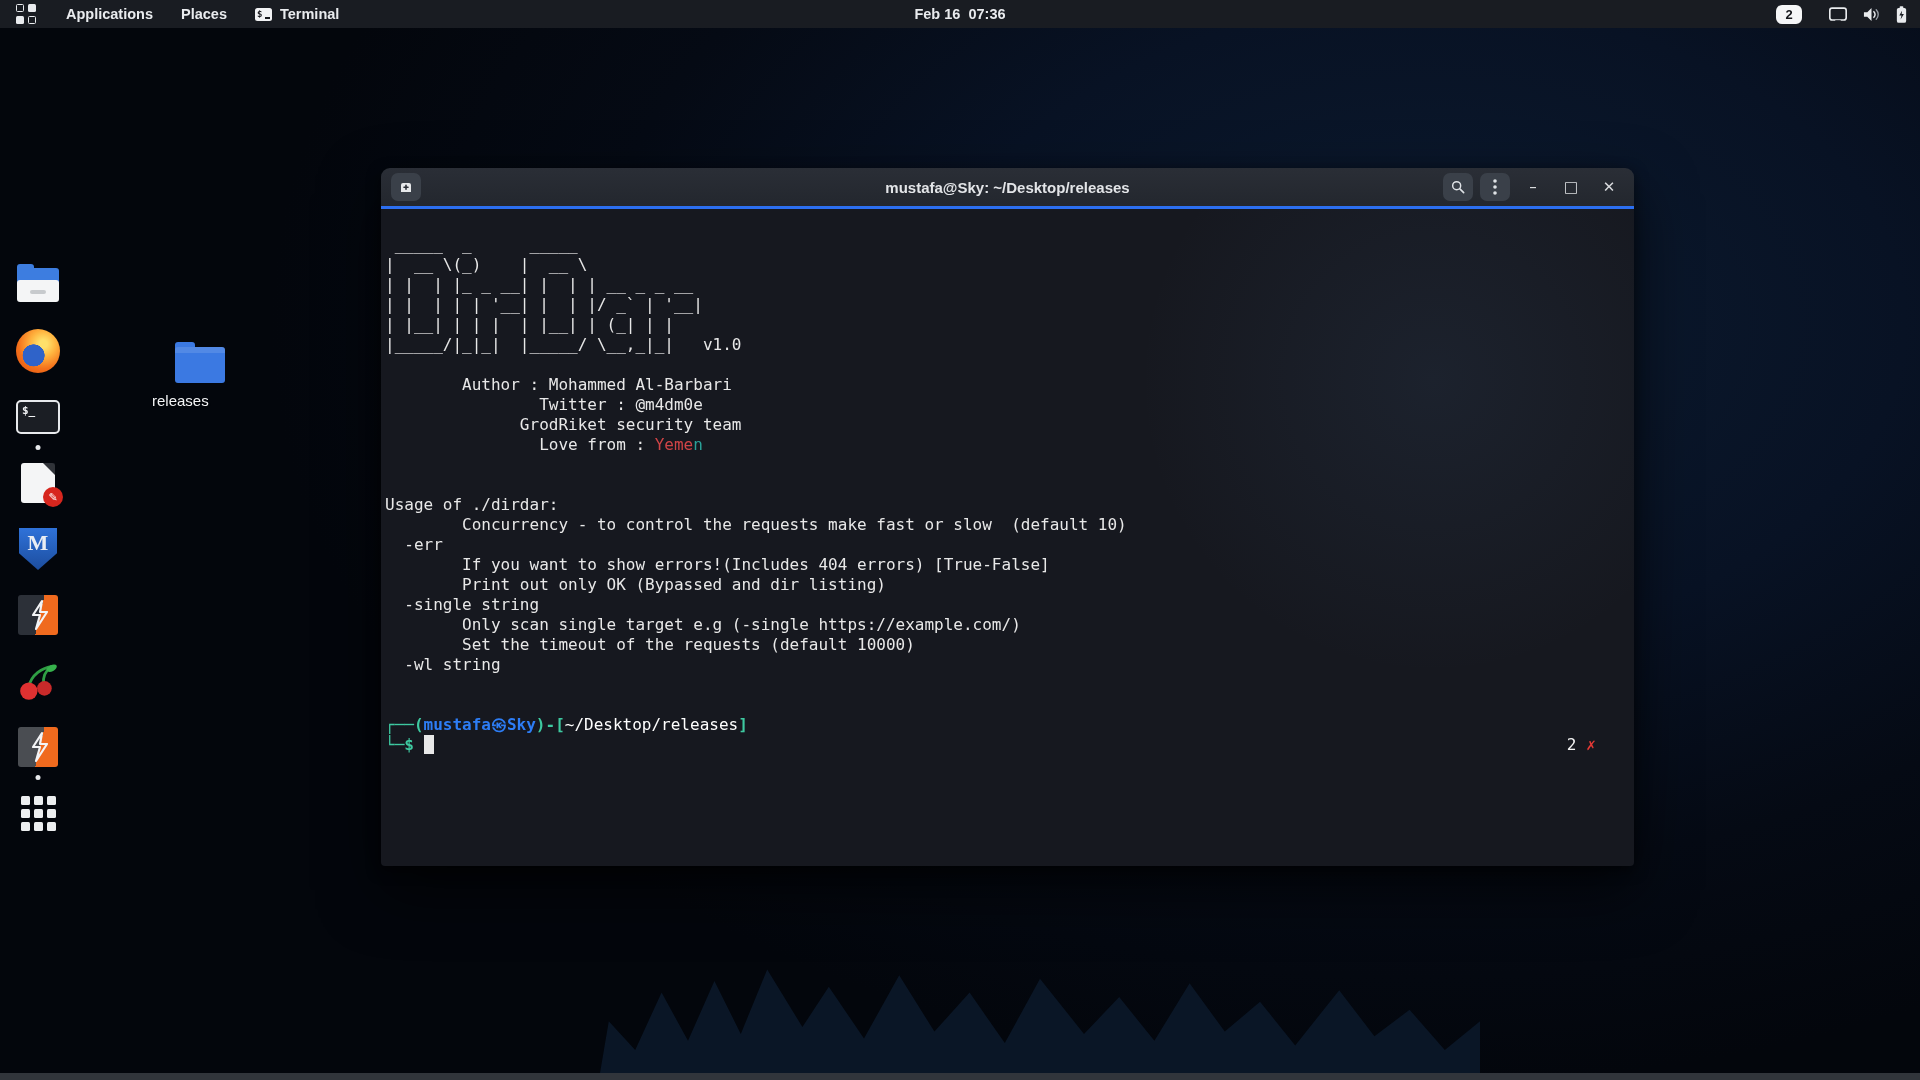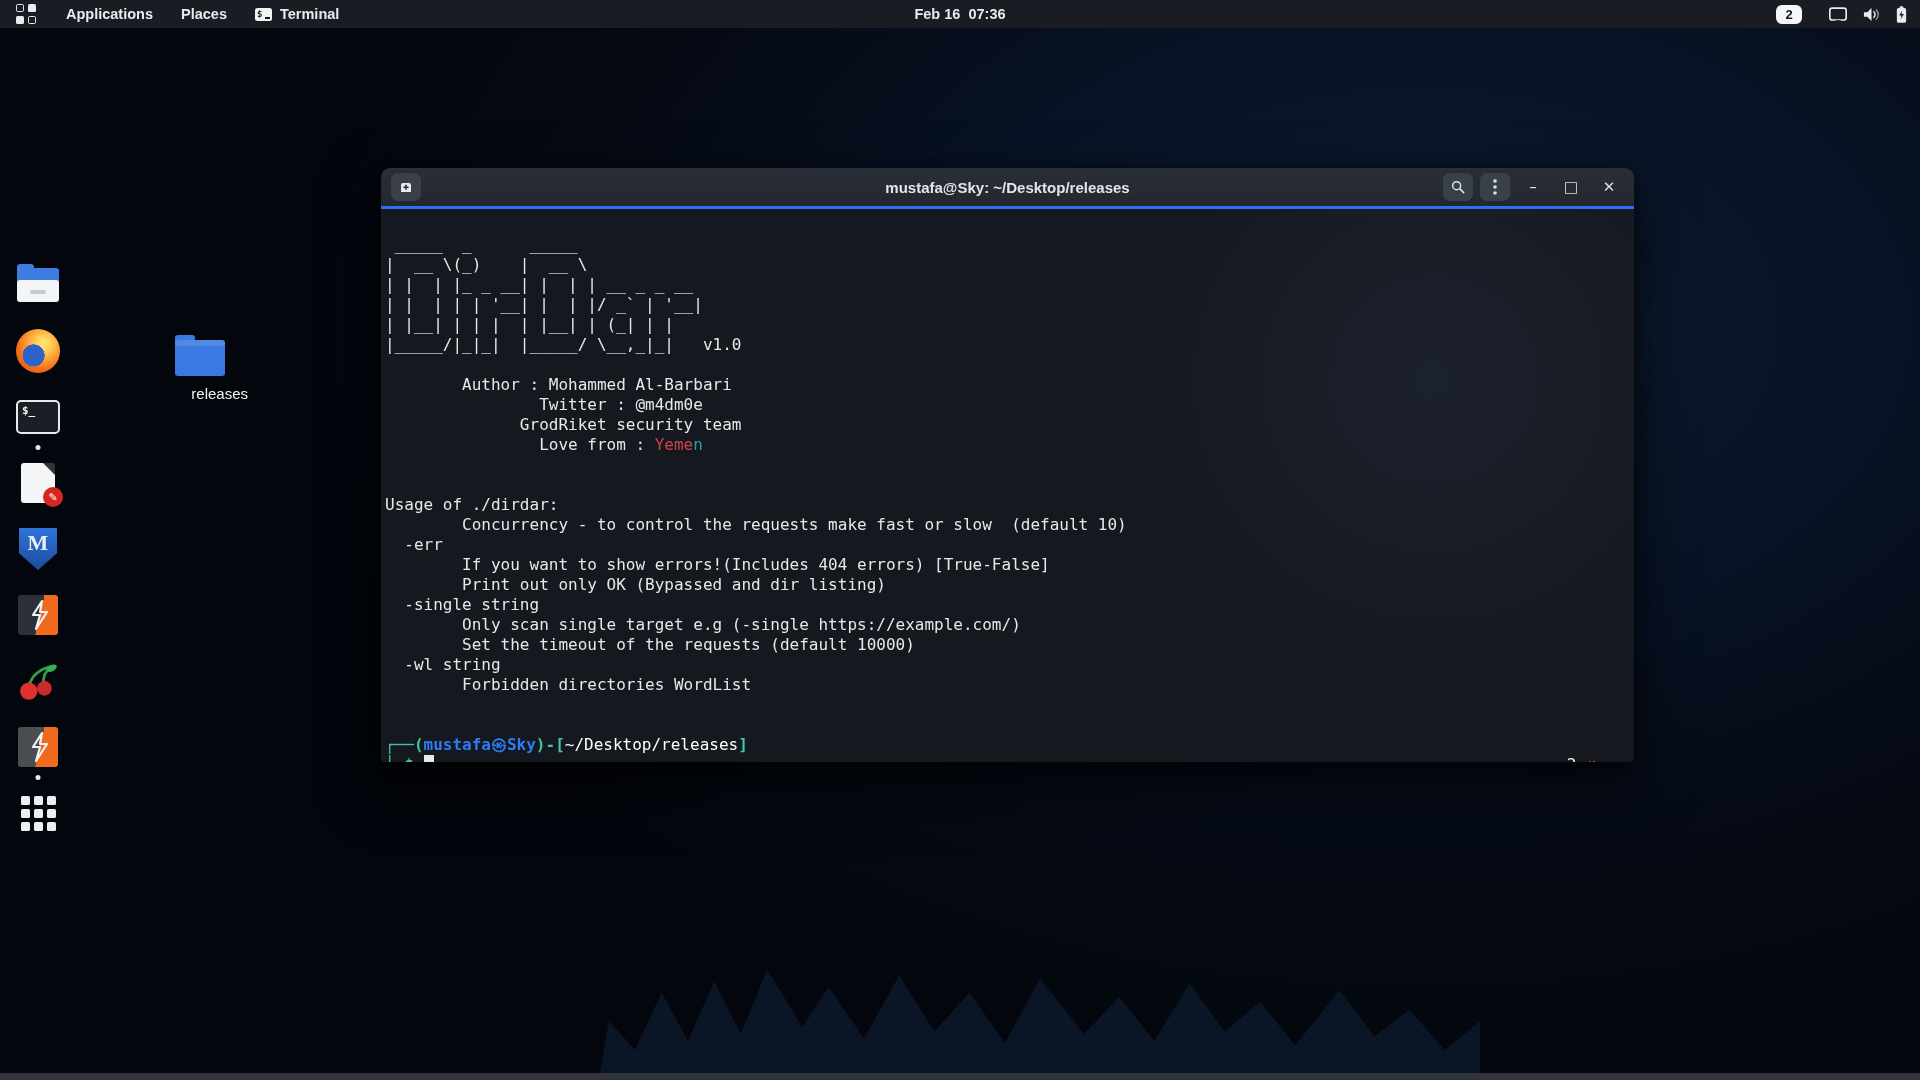--- a/index.html
+++ b/index.html
@@ -67,28 +67,28 @@
   .icon-msf span { color:#e9edf3; font-weight:700; font-size:22px; line-height:30px; font-family:"Liberation Serif", serif; }
 
   .icon-burp { width:40px; height:40px; border-radius:3px; position:relative; background:linear-gradient(103deg, #2c3038 0 54%, #f06a1e 54% 100%); }
   .icon-burp.alt { background:linear-gradient(103deg, #4a4d52 0 54%, #f06a1e 54% 100%); }
   .icon-burp svg { position:absolute; inset:0; }
 
   .icon-grid3 { display:grid; grid-template-columns:repeat(3,9px); grid-template-rows:repeat(3,9px); gap:4px; }
   .icon-grid3 i { background:#eceef0; border-radius:1.5px; }
 
   
-  .desk-folder { position:absolute; left:152px; top:340px; width:96px; text-align:right; cursor:pointer; z-index:30; }
+  .desk-folder { position:absolute; left:152px; top:347px; width:96px; text-align:left; cursor:pointer; z-index:30; }
   .desk-folder .glyph { position:relative; width:50px; height:36px; margin:0 auto; background:#3b79e2; border-radius:3px; }
   .desk-folder .glyph::before { content:""; position:absolute; top:-5px; left:0; width:20px; height:9px; background:#3b79e2; border-radius:3px 3px 0 0; }
   .desk-folder .glyph::after { content:""; position:absolute; top:0; left:0; right:0; height:6px; background:rgba(255,255,255,0.12); border-radius:3px 3px 0 0; }
   .desk-folder .label { margin-top:9px; color:#f3f4f6; font-size:15px; text-shadow:0 1px 2px rgba(0,0,0,.8); }
 
   
-  .window { position:absolute; left:381px; top:168px; width:1253px; height:594px; border-radius:9px 9px 4px 4px; overflow:hidden; box-shadow:0 24px 60px rgba(0,0,0,.65), 0 4px 14px rgba(0,0,0,.5); z-index:20; }
+  .window { position:absolute; left:381px; top:168px; width:1253px; height:698px; border-radius:9px 9px 4px 4px; overflow:hidden; box-shadow:0 24px 60px rgba(0,0,0,.65), 0 4px 14px rgba(0,0,0,.5); z-index:20; }
   .titlebar { height:38px; background:linear-gradient(180deg,#2a2e36,#23272e); display:flex; align-items:center; padding:0 10px; position:relative; }
   .tb-btn { width:30px; height:28px; border-radius:7px; display:flex; align-items:center; justify-content:center; cursor:pointer; }
   .tb-btn.boxed { background:#3a4049; }
   .tb-btn + .tb-btn { margin-left:7px; }
   .win-title { position:absolute; left:0; right:0; text-align:center; color:#e3e5e8; font-size:15px; font-weight:700; pointer-events:none; }
   .tb-right { margin-left:auto; display:flex; align-items:center; z-index:2; }
   .ctl { width:30px; height:28px; display:flex; align-items:center; justify-content:center; color:#d9dbde; font-size:15px; cursor:pointer; margin-left:8px; font-family:"DejaVu Sans", sans-serif; }
   .accent-line { height:3px; background:#2c6ff0; }
 
   .screen { height:657px; background:
@@ -269,19 +269,18 @@
     <div class="tline"> </div>
     <div class="tline">Usage of ./dirdar:</div>
     <div class="tline">        Concurrency - to control the requests make fast or slow  (default 10)</div>
     <div class="tline">  -err</div>
     <div class="tline">        If you want to show errors!(Includes 404 errors) [True-False]</div>
     <div class="tline">        Print out only OK (Bypassed and dir listing)</div>
     <div class="tline">  -single string</div>
     <div class="tline">        Only scan single target e.g (-single https://example.com/)</div>
     <div class="tline">        Set the timeout of the requests (default 10000)</div>
     <div class="tline">  -wl string</div>
-    <div class="tline">        Forbidden directories WordList</div>
     <div class="tline"> </div>
     <div class="tline"> </div>
     <div class="tline"><span class="p-frame">┌──(</span><span class="p-user">mustafa㉿Sky</span><span class="p-frame">)-[</span><span class="p-path">~/Desktop/releases</span><span class="p-frame">]</span></div>
     <div class="tline prompt2"><span class="p-frame">└─$ </span><span class="cursor"></span><span class="rstatus"><span class="code">2</span><span class="mark">✗</span></span></div>
   </div>
 </div>
 
 </body></html>

